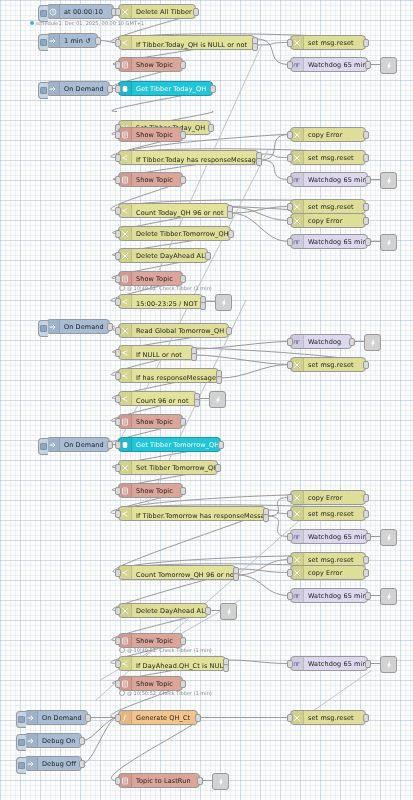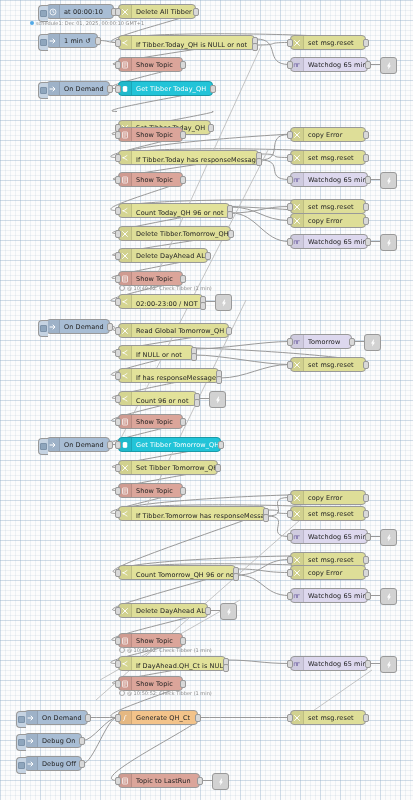--- a/index.html
+++ b/index.html
@@ -439,21 +439,21 @@
       <span class="port in mid"></span>
       <span class="port out mid"></span>
     </div>
     <div class="node c-switch" style="left: 118px; top: 294px; width: 85px;">
       <span class="ico">
         <svg class="gly" width="8" height="8" viewBox="0 0 16 16">
           <path d="M12 3L5 7.5 12 12M5 7.5H3" stroke="#fff" stroke-width="1.6" fill="none" stroke-linecap="round" stroke-linejoin="round"></path>
           <circle cx="5" cy="7.5" r="1.3" fill="#fff"></circle>
         </svg>
       </span>
-      <span class="lbl">02:00-23:00 / NOT</span>
+      <span class="lbl">15:00-23:25 / NOT</span>
       <span class="port in mid"></span>
       <span class="port out p0"></span>
       <span class="port out p1"></span>
     </div>
     <div class="dbg" style="left: 215px; top: 294px;">
       <svg class="gly" width="8" height="8" viewBox="0 0 16 16">
         <path d="M9 1L4 9h3l-1 6 6-8H9l1-6z" fill="#fff"></path>
       </svg>
     </div>
     <div class="node c-inject" style="left: 46px; top: 319px; width: 64px;">
@@ -490,21 +490,21 @@
       <span class="port in mid"></span>
       <span class="port out p0"></span>
       <span class="port out p1"></span>
     </div>
     <div class="node c-trig" style="left: 290px; top: 334px; width: 62px;">
       <span class="ico">
         <svg class="gly" width="8" height="8" viewBox="0 0 16 16">
           <path d="M2.5 12V5.5h4.5V12M7 5.5h1.8M9 12V5.5h4.5" stroke="#7b6fa8" stroke-width="1.5" fill="none" stroke-linejoin="round"></path>
         </svg>
       </span>
-      <span class="lbl">Tomorrow</span>
+      <span class="lbl">Watchdog</span>
       <span class="port in mid"></span>
       <span class="port out mid"></span>
     </div>
     <div class="dbg" style="left: 364px; top: 334px;">
       <svg class="gly" width="8" height="8" viewBox="0 0 16 16">
         <path d="M9 1L4 9h3l-1 6 6-8H9l1-6z" fill="#fff"></path>
       </svg>
     </div>
     <div class="node c-func" style="left: 290px; top: 357px; width: 76px;">
       <span class="ico">

